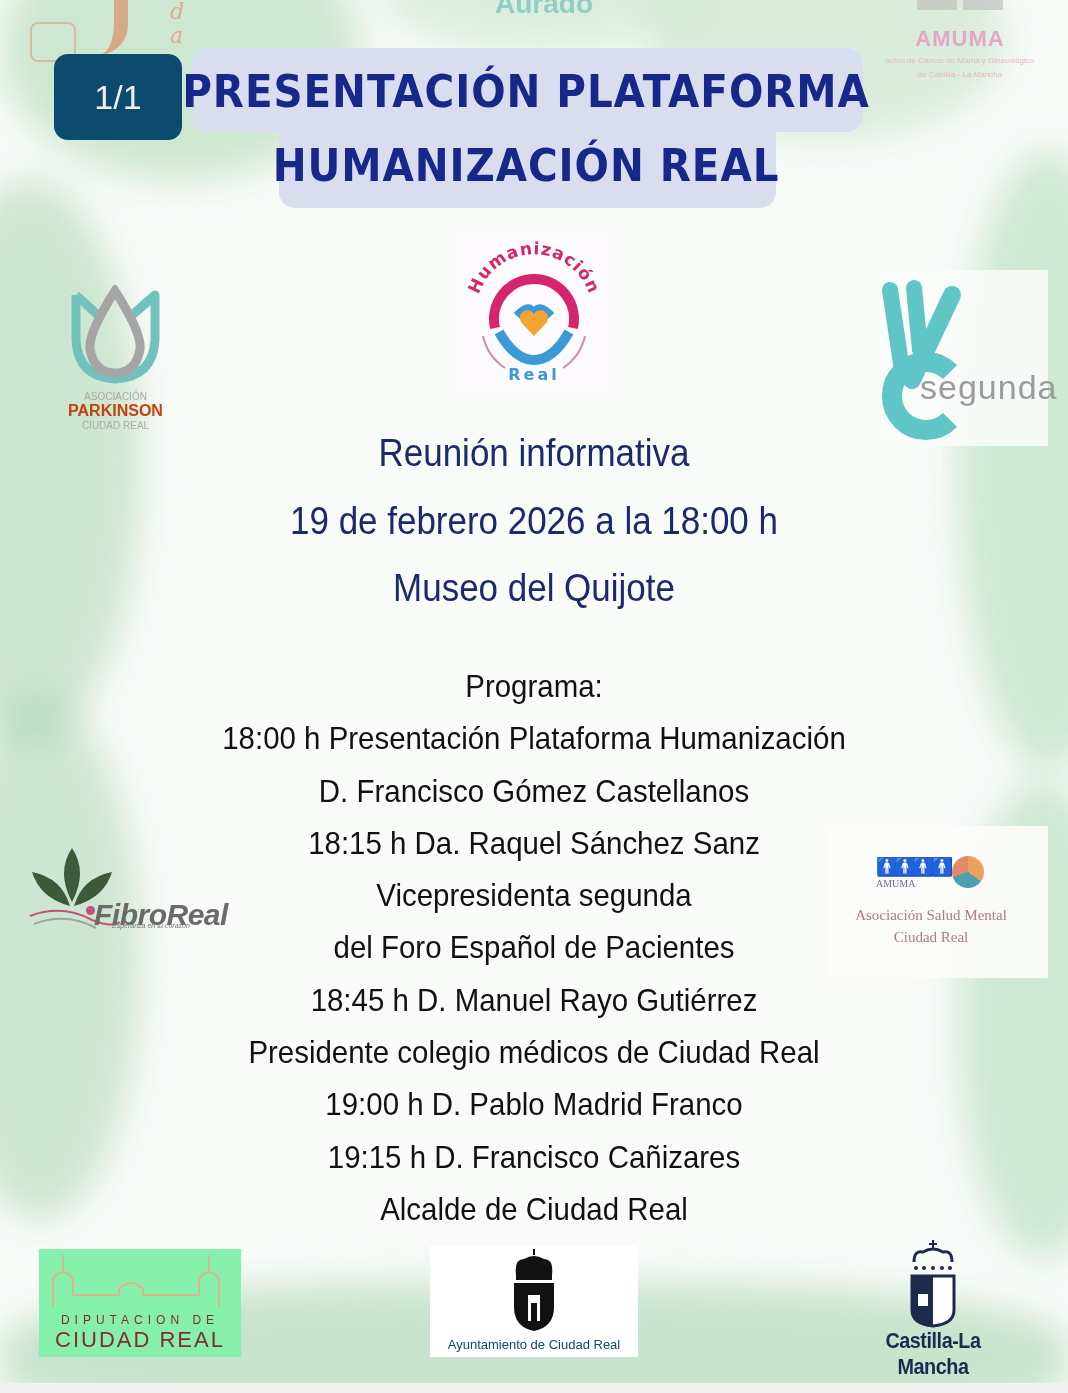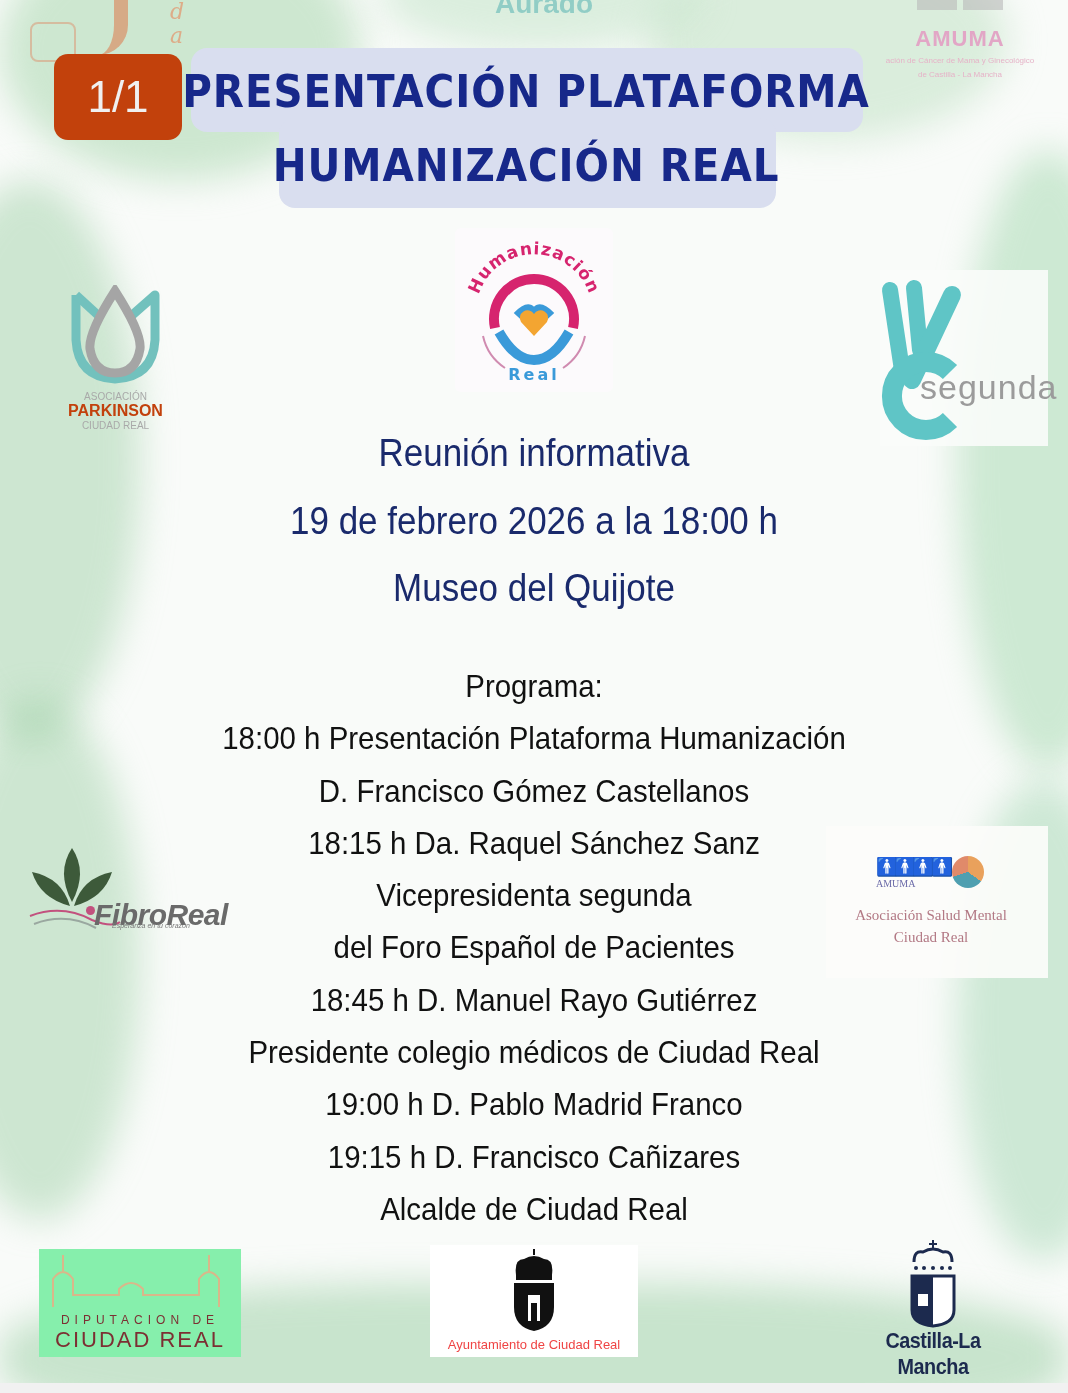--- a/index.html
+++ b/index.html
@@ -30,22 +30,22 @@
   .aurado { position: absolute; left: 495px; top: -12px; font-size: 28px; font-weight: bold; color: #7fc5c0; opacity: .8; }
   .amuma { position: absolute; left: 860px; top: 0; width: 200px; text-align: center; }
   .amuma-icons { display: flex; justify-content: center; gap: 6px; height: 12px; }
   .amuma-icons span { width: 40px; height: 10px; background: #b9b9b9; opacity: .6; }
   .amuma-name { color: #e2a6c6; font-weight: bold; font-size: 22px; margin-top: 14px; letter-spacing: 1px; }
   .amuma-sub { color: #e6b3c8; font-size: 8px; line-height: 10px; margin-top: 4px; }
 
   
   .page-counter {
     position: absolute; left: 54px; top: 54px; width: 128px; height: 86px;
-    background: #c2410c; border-radius: 14px; color: #f0f0f0;
-    font-size: 44px; display: flex; align-items: center; justify-content: center;
+    background: #0c4a6e; border-radius: 14px; color: #f0f0f0;
+    font-size: 34px; display: flex; align-items: center; justify-content: center;
   }
 
   
   .title-band1 {
     position: absolute; left: 191px; top: 48px; width: 672px; height: 84px;
     background: #d9deef; border-radius: 16px;
   }
   .title-band2 {
     position: absolute; left: 279px; top: 118px; width: 497px; height: 90px;
     background: #d9deef; border-radius: 16px;
@@ -98,21 +98,21 @@
   .apafes-people { position: absolute; left: 50px; top: 30px; color: #5a5ab0; font-size: 18px; letter-spacing: -4px; }
   .apafes-globe { position: absolute; left: 126px; top: 30px; width: 32px; height: 32px; border-radius: 50%; background: conic-gradient(#e9a15c 0 35%, #4e9fb0 35% 70%, #e08a6a 70% 100%); }
   .apafes-name { position: absolute; left: 0; top: 78px; width: 210px; font-family: "Liberation Serif", serif; font-weight: normal; color: #b27884; font-size: 15px; line-height: 22px; }
 
   
   .diputacion { position: absolute; left: 39px; top: 1249px; width: 202px; height: 108px; background: #86efac; }
   .dip-t1 { position: absolute; left: 0; top: 64px; width: 202px; text-align: center; font-size: 12px; letter-spacing: 5px; color: #7c2f33; }
   .dip-t2 { position: absolute; left: 0; top: 78px; width: 202px; text-align: center; font-size: 22px; letter-spacing: 2px; color: #7c2f33; }
 
   .ayto { position: absolute; left: 430px; top: 1245px; width: 208px; height: 112px; background: #ffffff; }
-  .ayto-text { position: absolute; left: 0; top: 92px; width: 208px; text-align: center; font-size: 13px; color: #ef4444; }
+  .ayto-text { position: absolute; left: 0; top: 92px; width: 208px; text-align: center; font-size: 13px; color: #0c4a6e; }
 
   .clm { position: absolute; left: 838px; top: 1238px; width: 190px; height: 120px; }
   .clm-text { position: absolute; left: 0; top: 90px; width: 190px; text-align: center; font-size: 22px; font-weight: bold; color: #1c2a4e; letter-spacing: -0.5px; transform: scaleX(0.9); }
 </style>
 </head>
 <body>
 
 <div class="bg">
   <div class="blob b1"></div>
     <div class="blob b2"></div>

